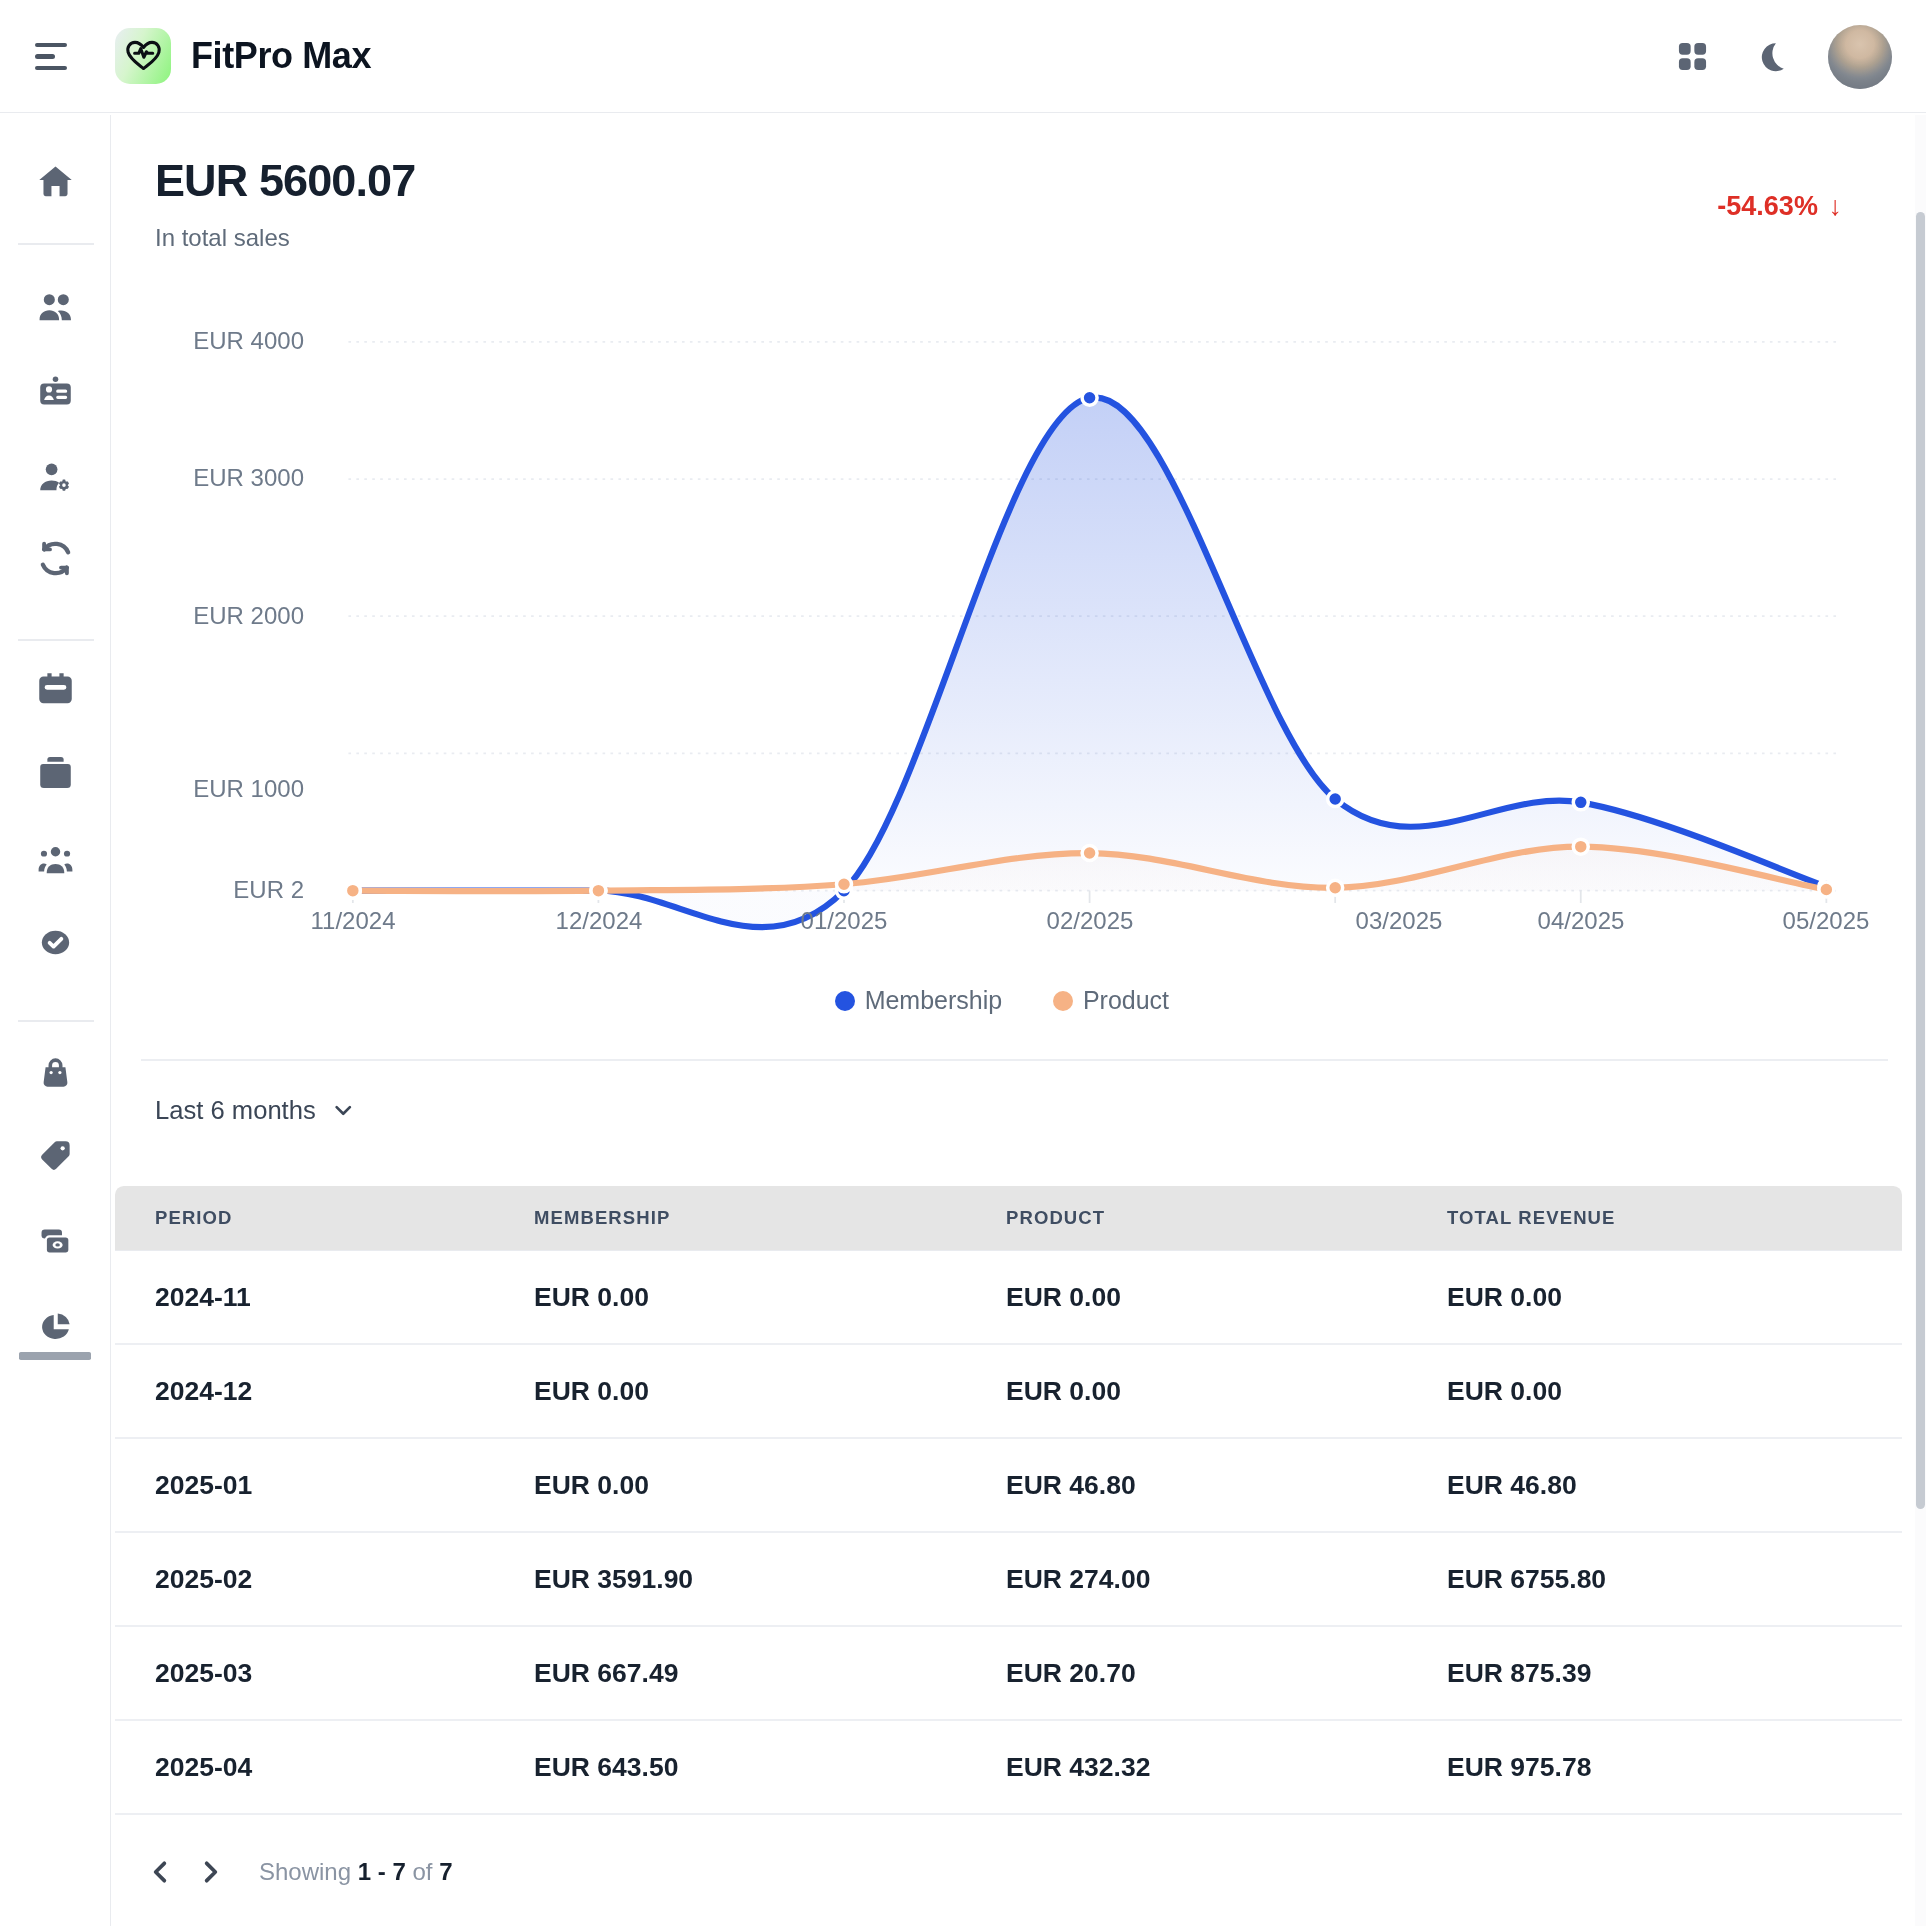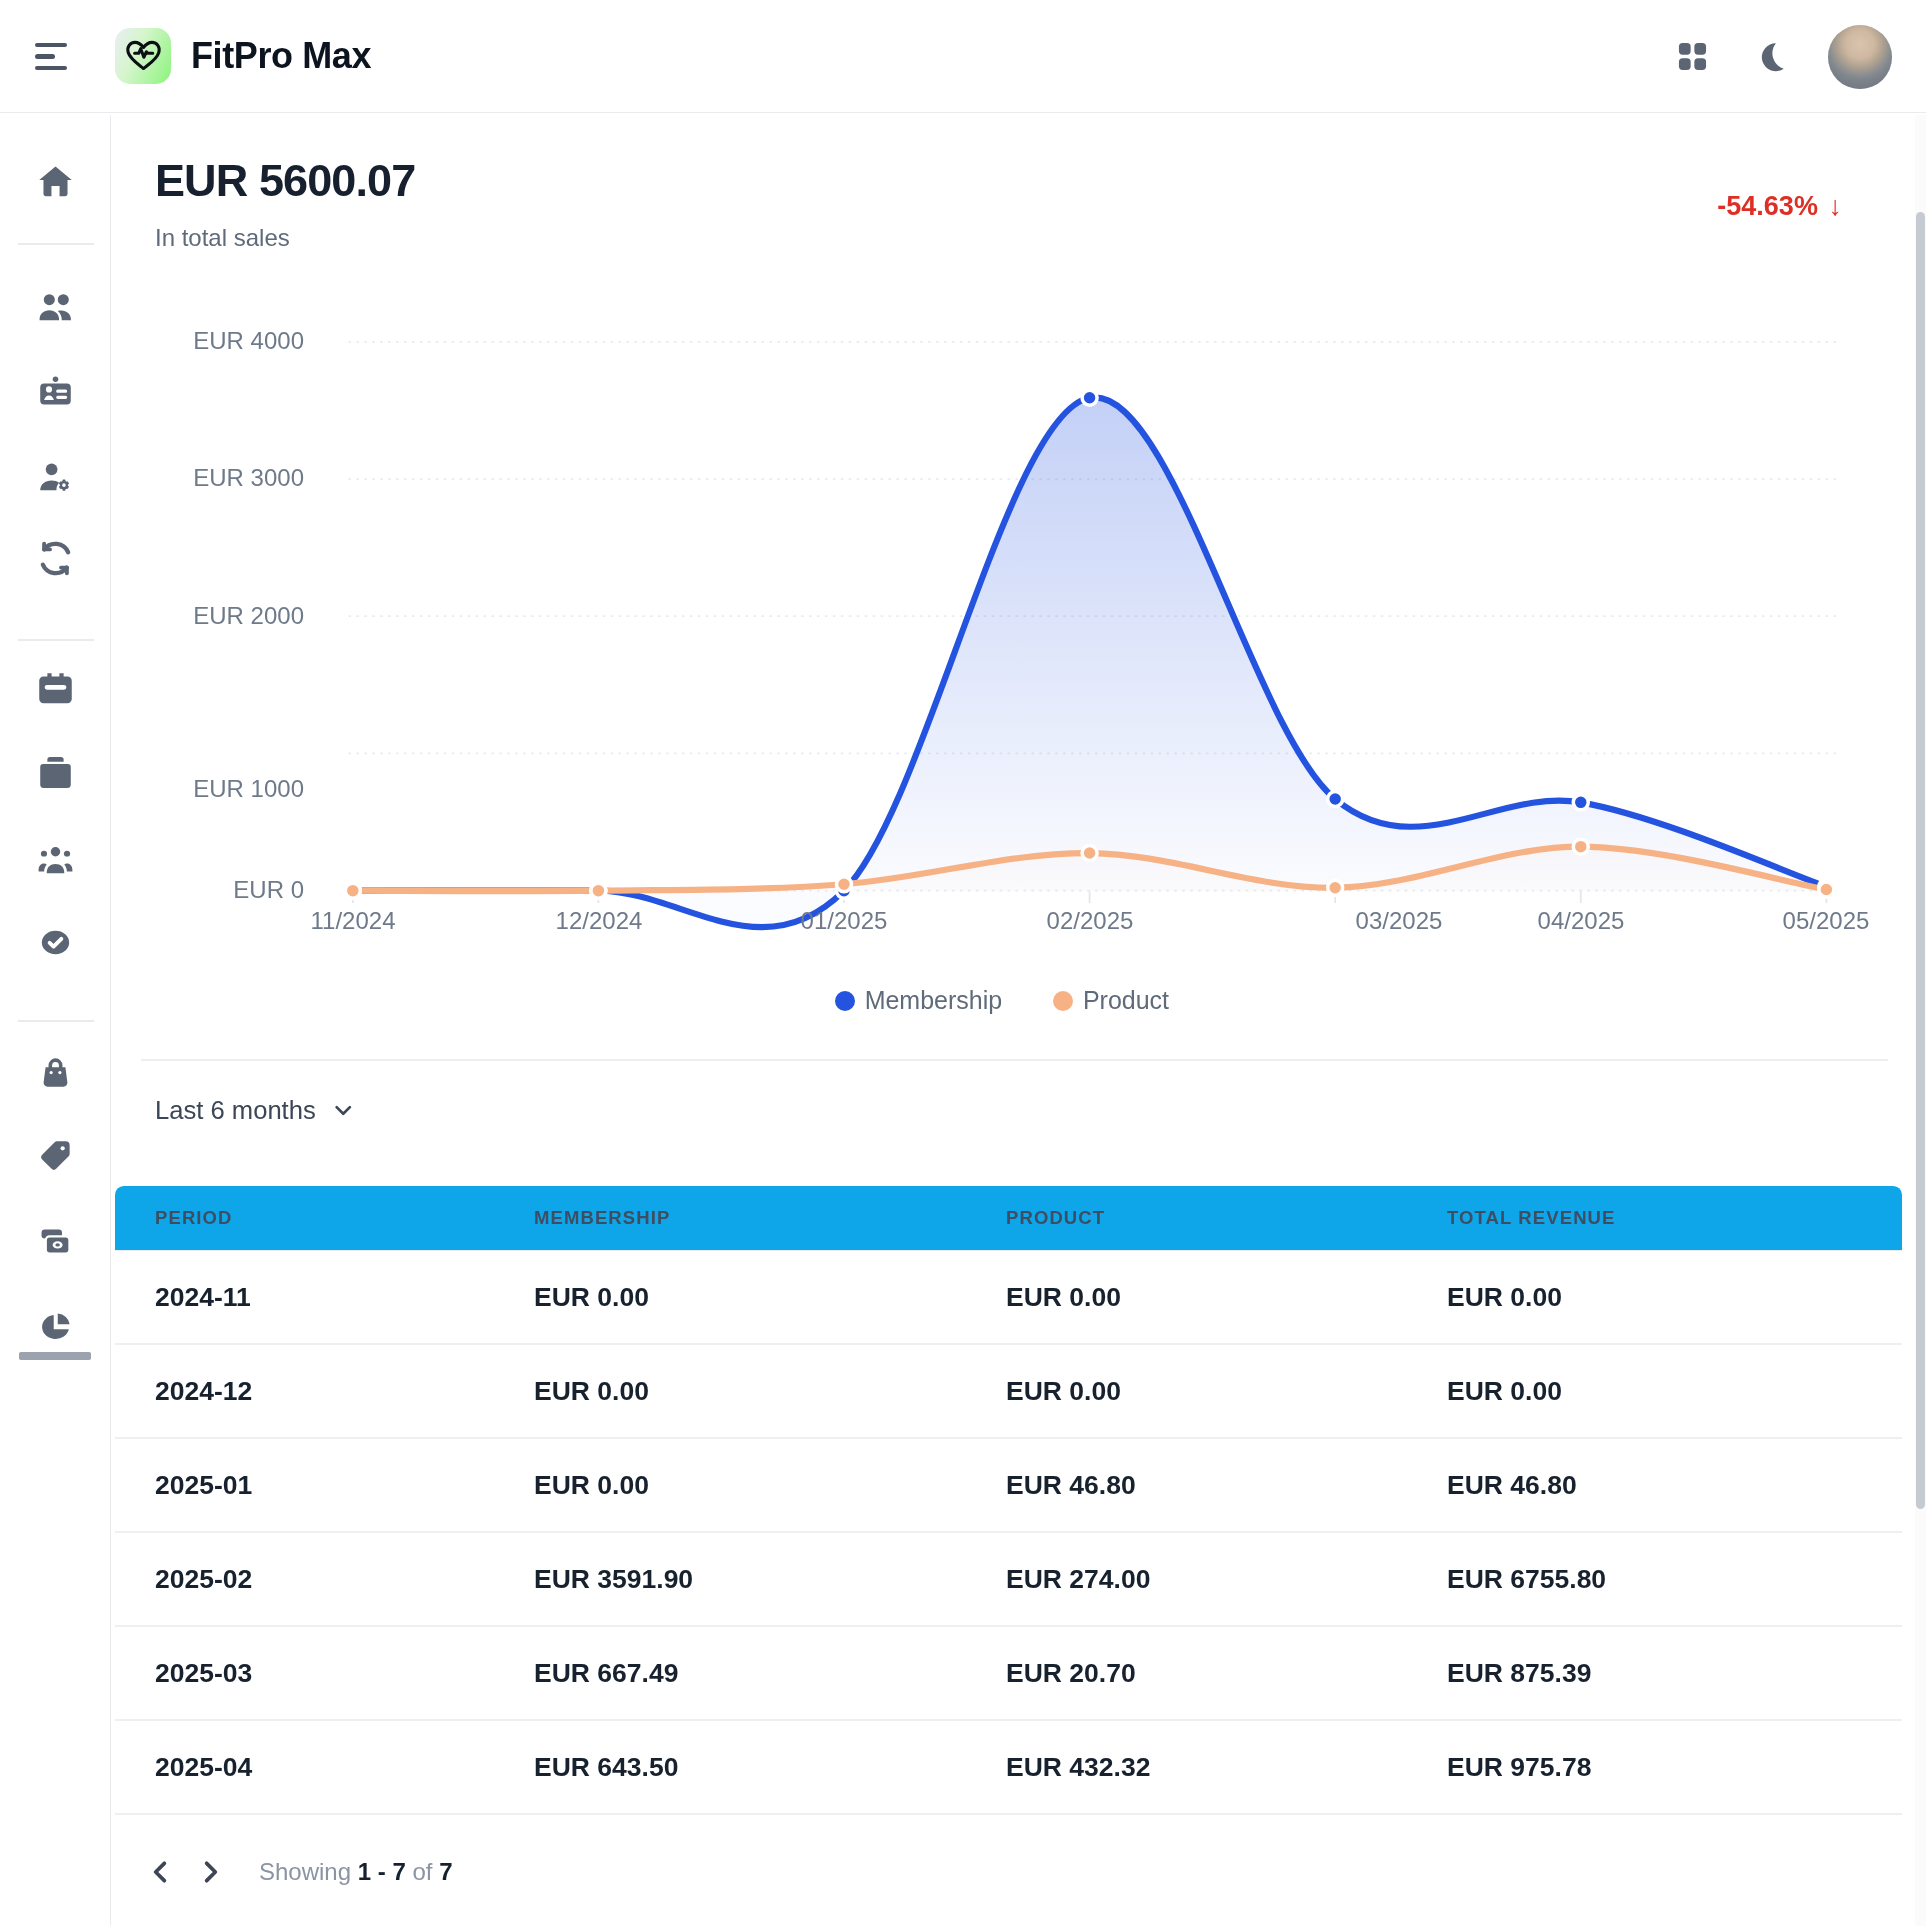--- a/index.html
+++ b/index.html
@@ -57,21 +57,21 @@
   .legend-item { display:flex; align-items:center; gap:9.7px; font-size:25px; color:#5f6b7a; cursor:pointer; }
   .legend-dot { width:20px; height:20px; border-radius:50%; }
 
   .section-divider { position:absolute; left:141px; top:1059px; width:1747px; height:1.8px; background:#eceef2; }
 
   .period-filter { position:absolute; left:155px; top:1096px; display:flex; align-items:center;
     gap:14px; font-size:25.6px; color:#3b4656; cursor:pointer; }
 
   
   .table { position:absolute; left:115px; top:1186px; width:1787px; }
-  .thead { height:65px; background:#0ea5e9; border-radius:8.8px 8.8px 0 0;
+  .thead { height:65px; background:#e5e5e5; border-radius:8.8px 8.8px 0 0;
     display:grid; grid-template-columns:379px 472px 441px 1fr; align-items:center;
     padding-left:40px; font-size:18.5px; font-weight:700; letter-spacing:1.1px; color:#3f4d62;
     border-bottom:1.8px solid #e9ebef; }
   .trow { height:94px; display:grid; grid-template-columns:379px 472px 441px 1fr;
     align-items:center; padding-left:40px; font-size:26.5px; font-weight:600; color:#18222f;
     border-bottom:2.6px solid #edeff3; background:#fff; }
   .tfoot { position:absolute; left:115px; top:1828px; width:1787px; height:88px;
     display:flex; align-items:center; }
   .page-btn { width:49px; height:49px; display:flex; align-items:center; justify-content:center;
     color:#3d4654; cursor:pointer; }
@@ -270,21 +270,21 @@
           <circle cx="288.3333333333333" cy="659" r="8.5" fill="#f6b285" stroke="#ffffff" stroke-width="4"></circle>
           <circle cx="566.6666666666666" cy="651.7226" r="8.5" fill="#f6b285" stroke="#ffffff" stroke-width="4"></circle>
           <circle cx="845" cy="616.393" r="8.5" fill="#f6b285" stroke="#ffffff" stroke-width="4"></circle>
           <circle cx="1123.3333333333333" cy="655.78115" r="8.5" fill="#f6b285" stroke="#ffffff" stroke-width="4"></circle>
           <circle cx="1401.6666666666667" cy="609.14981" r="8.5" fill="#f6b285" stroke="#ffffff" stroke-width="4"></circle>
           <circle cx="1680" cy="657.756" r="8.5" fill="#f6b285" stroke="#ffffff" stroke-width="4"></circle>
         </g>
       </svg>
   </div>
   <div id="ylabels">
-      <div class="ylabel" style="top: 876px;">EUR 0</div>
+      <div class="ylabel" style="top: 876px;">EUR 2</div>
       <div class="ylabel" style="top: 739px; margin-top: 36px;">EUR 1000</div>
       <div class="ylabel" style="top: 602px;">EUR 2000</div>
       <div class="ylabel" style="top: 464px;">EUR 3000</div>
       <div class="ylabel" style="top: 327px;">EUR 4000</div>
     </div>
   <div id="xlabels">
       <div class="xlabel" style="left: 269px; top: 907px;">11/2024</div>
       <div class="xlabel" style="left: 515px; top: 907px;">12/2024</div>
       <div class="xlabel" style="left: 760px; top: 907px;">01/2025</div>
       <div class="xlabel" style="left: 1006px; top: 907px;">02/2025</div>

